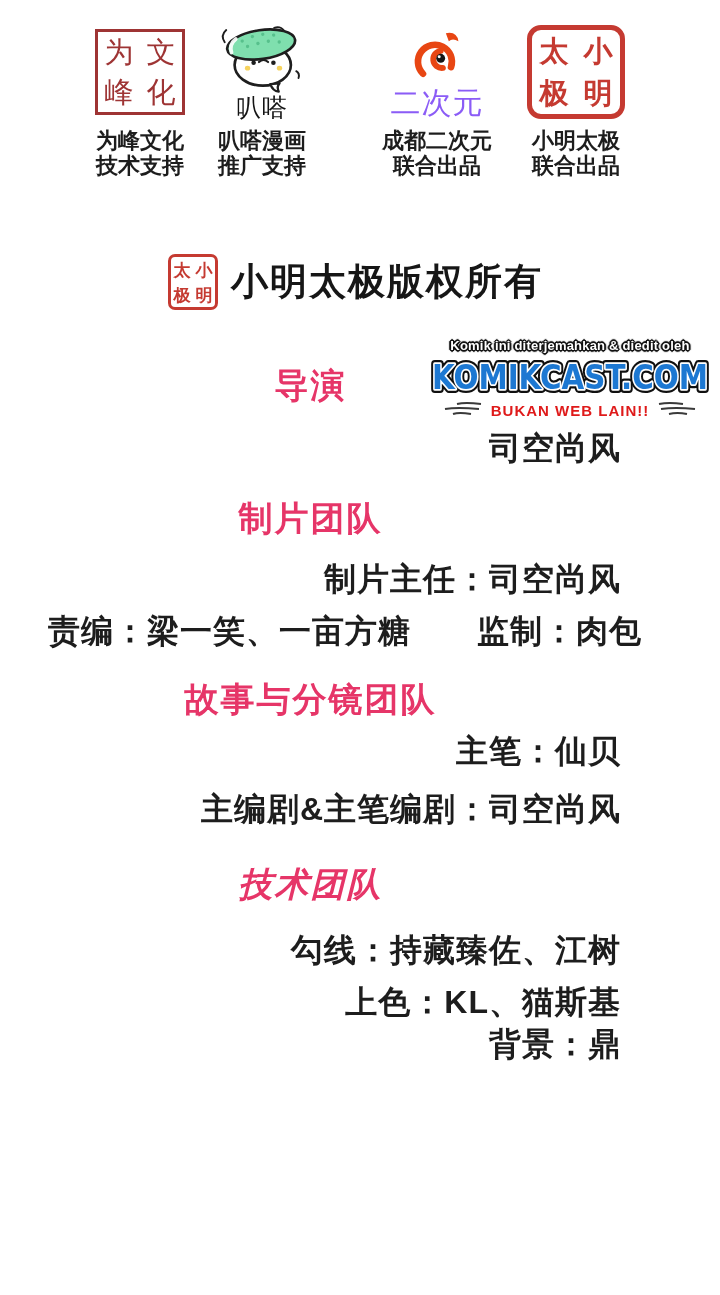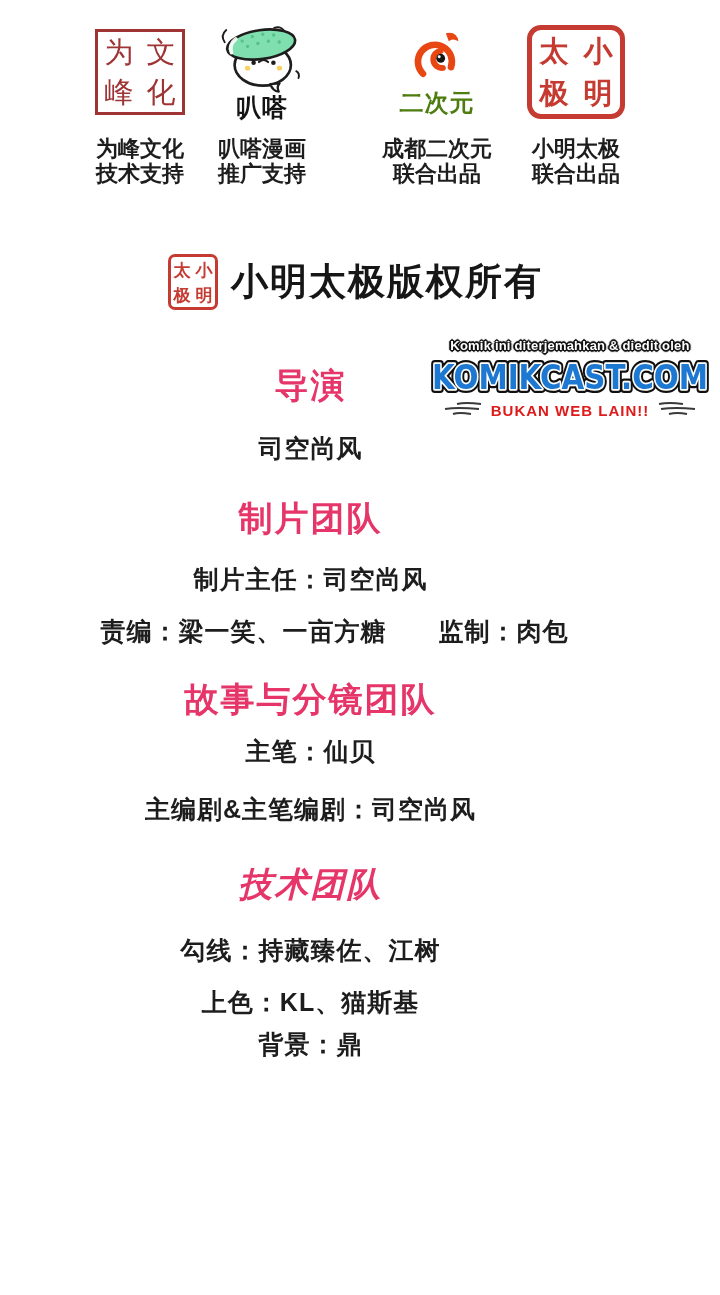--- a/index.html
+++ b/index.html
@@ -17,23 +17,23 @@
     font-family:"DejaVu Serif","Liberation Serif",serif;
   }
   .seal-dark{
     width:84px;height:80px;border:3px solid #9e3434;color:#9e3434;
     font-size:29px;line-height:36px;
   }
   .seal-bright{
     width:88px;height:84px;border:5px solid #c53a31;border-radius:14px;color:#c53a31;
     font-size:29px;line-height:36px;font-weight:700;
   }
-  .logo-wordmark{font-weight:700;font-size:25px;line-height:26px;letter-spacing:1px;color:#141414;}
-  .logo-wordmark.orange{color:#4d7c0f;font-size:24px;}
-  .caption{font-size:22px;line-height:25px;font-weight:700;color:#1d1d1d;margin-top:16px;}
+  .logo-wordmark{font-weight:400;font-size:25px;line-height:26px;letter-spacing:1px;color:#141414;}
+  .logo-wordmark.orange{color:#8b5cf6;font-size:30px;}
+  .caption{font-size:22px;line-height:25px;font-weight:700;color:#1d1d1d;margin-top:8px;}
 
   
   .copyright{position:absolute;top:254px;left:168px;display:flex;align-items:center;gap:13px;}
   .seal-mini{
     width:44px;height:50px;border:3px solid #c53a31;border-radius:7px;color:#c53a31;
     display:grid;grid-template-columns:1fr 1fr;align-items:center;justify-items:center;
     font-family:"DejaVu Serif","Liberation Serif",serif;font-size:17px;line-height:20px;font-weight:700;
   }
   .copyright-title{font-size:37px;font-weight:900;letter-spacing:2px;color:#161616;white-space:nowrap;}
 
@@ -45,21 +45,21 @@
                  0 2px 1px #101010,0 -2px 1px #101010,2px 0 1px #101010,-2px 0 1px #101010;
   }
   .wm-site-svg{display:block;margin:1px auto 0 auto;}
   .wm-warning-row{display:flex;justify-content:center;gap:8px;margin-top:0px;}
   .wm-warning{font-size:15px;font-weight:900;letter-spacing:1px;color:#df1a1a;white-space:nowrap;}
 
   
   .credits{position:absolute;top:352px;left:0;width:621px;text-align:center;}
   .credit-line{white-space:pre;}
   .credit-line.h{font-size:34px;line-height:40px;font-weight:900;color:#e63568;letter-spacing:2px;}
-  .credit-line.c{font-size:25px;line-height:38px;font-weight:700;color:#1d1d1d;letter-spacing:1px;}
+  .credit-line.c{font-size:32px;line-height:38px;font-weight:700;color:#1d1d1d;letter-spacing:1px;text-align:right;}
 </style>
 </head>
 <body>
 
 <div class="page">
 
   <div class="sponsor" style="left:62px;">
     <div class="logo-box">
       <div class="seal seal-dark">
         <span>为</span>

